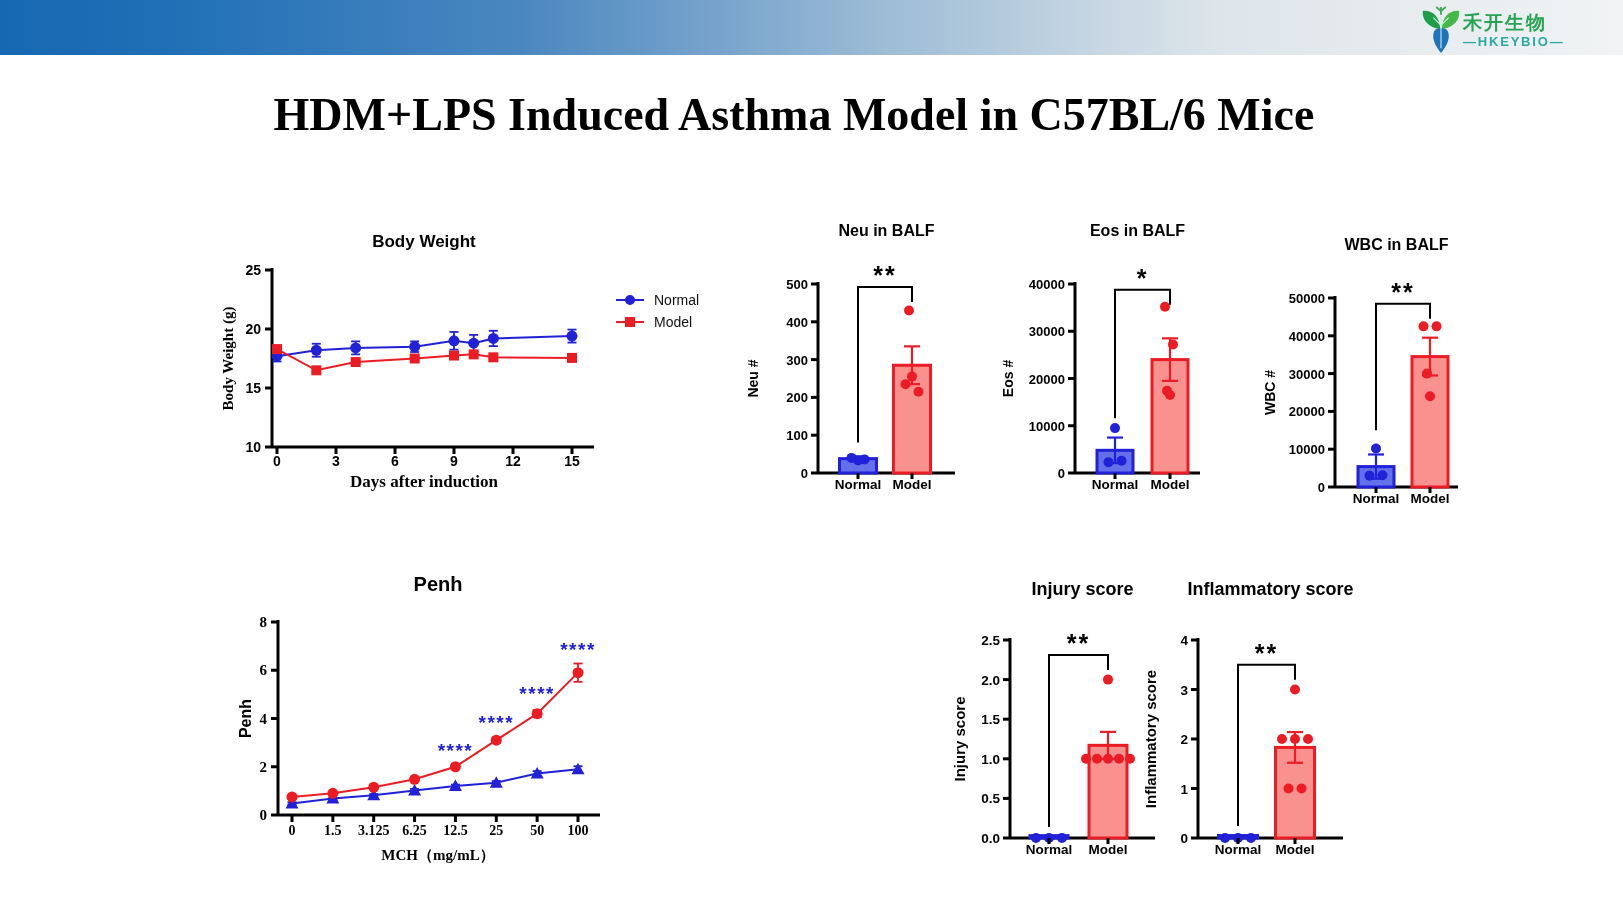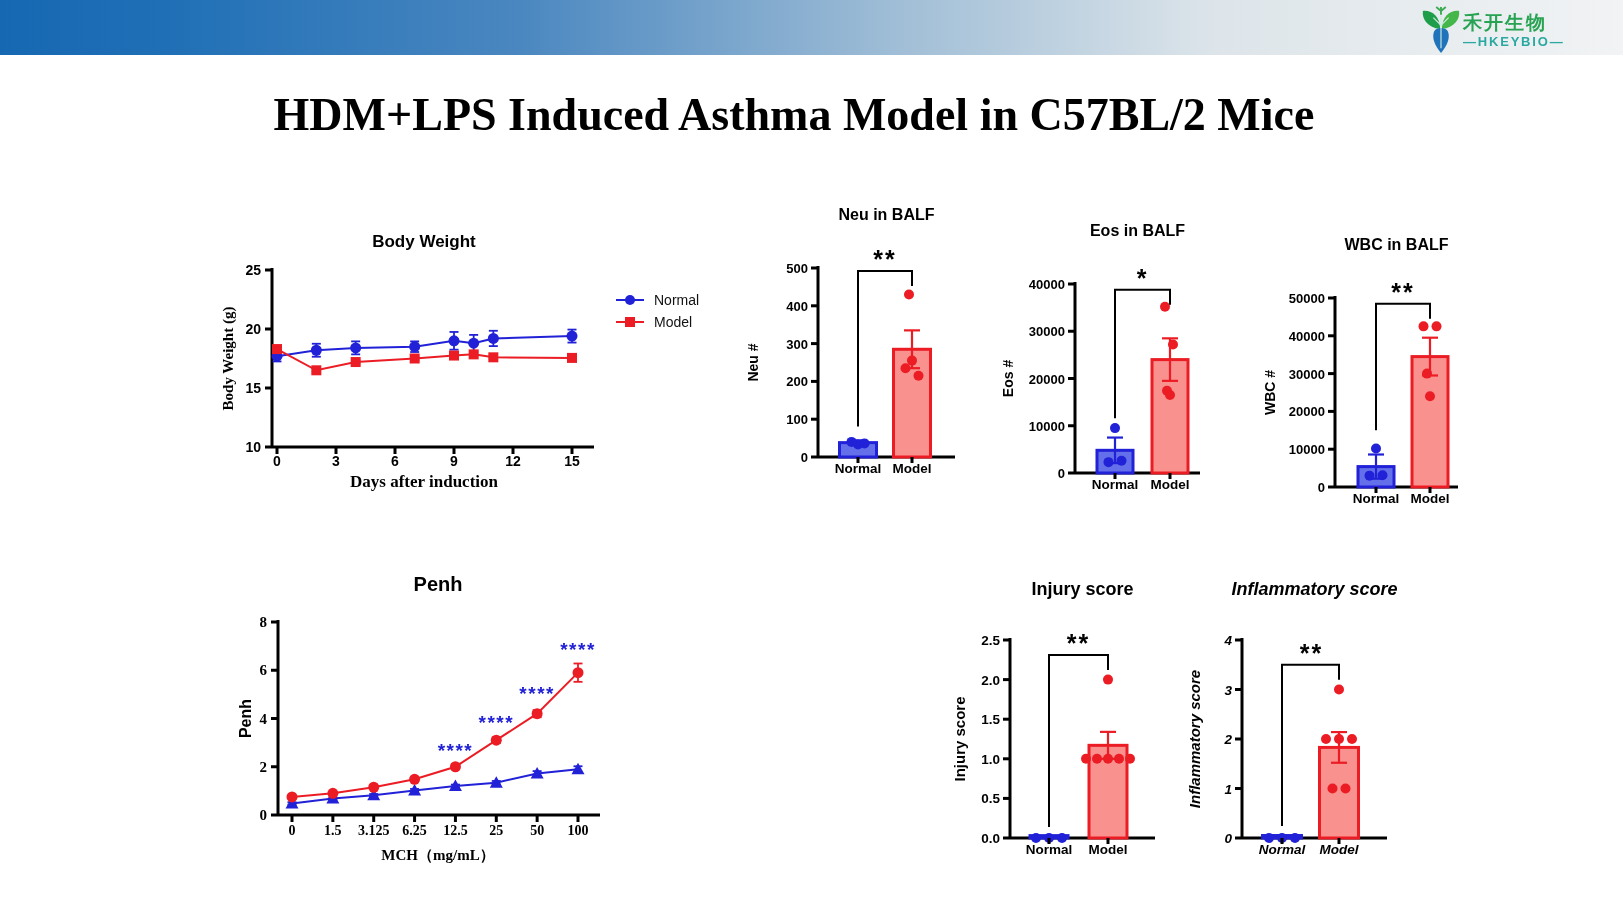--- a/index.html
+++ b/index.html
@@ -31,21 +31,21 @@
     <path d="M22 49 C15 41 12 32 15 26 C18 22 26 22 29 26 C32 32 29 41 22 49 Z" fill="#1f73bb"></path>
     <path d="M22 44 L22 10 M22 20 L14 12 M22 20 L30 12" stroke="#cdeadf" stroke-width="1.2" fill="none"></path>
     <path d="M22 9 L22 1 M22 5 L17 1 M22 5 L27 1" stroke="#3dab52" stroke-width="2" fill="none"></path>
   </svg>
   <div class="logo-text">
     <span class="logo-cn">禾开生物</span>
     <span class="logo-en">—HKEYBIO—</span>
   </div>
 </div>
 
-<div class="page-title">HDM+LPS Induced Asthma Model in C57BL/2 Mice</div>
+<div class="page-title">HDM+LPS Induced Asthma Model in C57BL/6 Mice</div>
 
 <div class="chart" id="chart-body_weight" style="left:200px;top:215px;text-decoration:underline;">
   <svg width="445" height="295" viewBox="0 0 445 295">
       <text x="224" y="32" text-anchor="middle" font-size="17" font-weight="bold" fill="#000" font-family="&quot;Liberation Sans&quot;,sans-serif">Body Weight</text>
       <text x="33" y="143.5" text-anchor="middle" font-size="15" font-weight="bold" fill="#000" font-family="&quot;Liberation Serif&quot;,serif" transform="rotate(-90 33 143.5)">Body Weight (g)</text>
       <text x="224" y="272" text-anchor="middle" font-size="17" font-weight="bold" fill="#000" font-family="&quot;Liberation Serif&quot;,serif">Days after induction</text>
       <line x1="72" y1="53" x2="72" y2="232" stroke="#000" stroke-width="3"></line>
       <line x1="72" y1="232" x2="394" y2="232" stroke="#000" stroke-width="3"></line>
       <line x1="65" y1="232" x2="72" y2="232" stroke="#000" stroke-width="3"></line>
       <text x="61" y="237" text-anchor="end" font-size="14" font-weight="bold" fill="#000" font-family="&quot;Liberation Sans&quot;,sans-serif">10</text>
@@ -252,21 +252,21 @@
       <circle cx="261.2857142857143" cy="195.21249999999998" r="5.5" fill="#ec1c24"></circle>
       <circle cx="302.1428571428571" cy="168.675" r="5.5" fill="#ec1c24"></circle>
       <circle cx="343" cy="127.6625" r="5.5" fill="#ec1c24"></circle>
       <text x="220.42857142857142" y="211.8625" text-anchor="middle" font-size="19" font-weight="bold" fill="#2121d8" font-family="&quot;Liberation Sans&quot;,sans-serif" letter-spacing="1.5">****</text>
       <text x="261.2857142857143" y="184.11874999999998" text-anchor="middle" font-size="19" font-weight="bold" fill="#2121d8" font-family="&quot;Liberation Sans&quot;,sans-serif" letter-spacing="1.5">****</text>
       <text x="302.1428571428571" y="155.16875" text-anchor="middle" font-size="19" font-weight="bold" fill="#2121d8" font-family="&quot;Liberation Sans&quot;,sans-serif" letter-spacing="1.5">****</text>
       <text x="343" y="110.5375" text-anchor="middle" font-size="19" font-weight="bold" fill="#2121d8" font-family="&quot;Liberation Sans&quot;,sans-serif" letter-spacing="1.5">****</text>
     </svg>
 </div>
 
-<div class="chart" id="chart-neu_balf" style="left:743px;top:189px;">
+<div class="chart" id="chart-neu_balf" style="left:743px;top:205px;">
   <svg width="225" height="300" viewBox="0 0 225 300">
       <text x="143.5" y="31" text-anchor="middle" font-size="16" font-weight="bold" fill="#000" font-family="&quot;Liberation Sans&quot;,sans-serif">Neu in BALF</text>
       <text x="15" y="173.5" text-anchor="middle" font-size="14" font-weight="bold" fill="#000" font-family="&quot;Liberation Sans&quot;,sans-serif" transform="rotate(-90 15 173.5)">Neu #</text>
       <line x1="75" y1="77" x2="75" y2="268" stroke="#000" stroke-width="3"></line>
       <line x1="75" y1="268" x2="212" y2="268" stroke="#000" stroke-width="3"></line>
       <line x1="68" y1="268" x2="75" y2="268" stroke="#000" stroke-width="3"></line>
       <text x="65" y="273" text-anchor="end" font-size="13" font-weight="bold" fill="#000" font-family="&quot;Liberation Sans&quot;,sans-serif">0</text>
       <line x1="68" y1="230.2" x2="75" y2="230.2" stroke="#000" stroke-width="3"></line>
       <text x="65" y="235.2" text-anchor="end" font-size="13" font-weight="bold" fill="#000" font-family="&quot;Liberation Sans&quot;,sans-serif">100</text>
       <line x1="68" y1="192.39999999999998" x2="75" y2="192.39999999999998" stroke="#000" stroke-width="3"></line>
@@ -425,21 +425,21 @@
       <circle cx="205" cy="208.8" r="5" fill="#ec1c24"></circle>
       <line x1="183" y1="288" x2="183" y2="294" stroke="#000" stroke-width="3"></line>
       <text x="183" y="304" text-anchor="middle" font-size="13.5" font-weight="bold" fill="#000" font-family="&quot;Liberation Sans&quot;,sans-serif">Model</text>
       <line x1="124" y1="276.912" x2="124" y2="105.048" stroke="#000" stroke-width="2"></line>
       <line x1="123" y1="105.048" x2="184" y2="105.048" stroke="#000" stroke-width="2"></line>
       <line x1="183" y1="105.048" x2="183" y2="120.048" stroke="#000" stroke-width="2"></line>
       <text x="153.5" y="102.048" text-anchor="middle" font-size="25" font-weight="bold" fill="#000" font-family="&quot;Liberation Sans&quot;,sans-serif" letter-spacing="2">**</text>
     </svg>
 </div>
 
-<div class="chart" id="chart-inflammatory_score" style="left:1152px;top:550px;font-style:italic;">
+<div class="chart" id="chart-inflammatory_score" style="left:1108px;top:550px;">
   <svg width="250" height="315" viewBox="0 0 250 315">
       <text x="162.5" y="45" text-anchor="middle" font-size="18" font-weight="bold" fill="#000" font-family="&quot;Liberation Sans&quot;,sans-serif">Inflammatory score</text>
       <text x="48" y="189" text-anchor="middle" font-size="15" font-weight="bold" fill="#000" font-family="&quot;Liberation Sans&quot;,sans-serif" transform="rotate(-90 48 189)">Inflammatory score</text>
       <line x1="90" y1="88" x2="90" y2="288" stroke="#000" stroke-width="3"></line>
       <line x1="90" y1="288" x2="235" y2="288" stroke="#000" stroke-width="3"></line>
       <line x1="83" y1="288" x2="90" y2="288" stroke="#000" stroke-width="3"></line>
       <text x="80" y="293" text-anchor="end" font-size="13.5" font-weight="bold" fill="#000" font-family="&quot;Liberation Sans&quot;,sans-serif">0</text>
       <line x1="83" y1="238.5" x2="90" y2="238.5" stroke="#000" stroke-width="3"></line>
       <text x="80" y="243.5" text-anchor="end" font-size="13.5" font-weight="bold" fill="#000" font-family="&quot;Liberation Sans&quot;,sans-serif">1</text>
       <line x1="83" y1="189" x2="90" y2="189" stroke="#000" stroke-width="3"></line>

